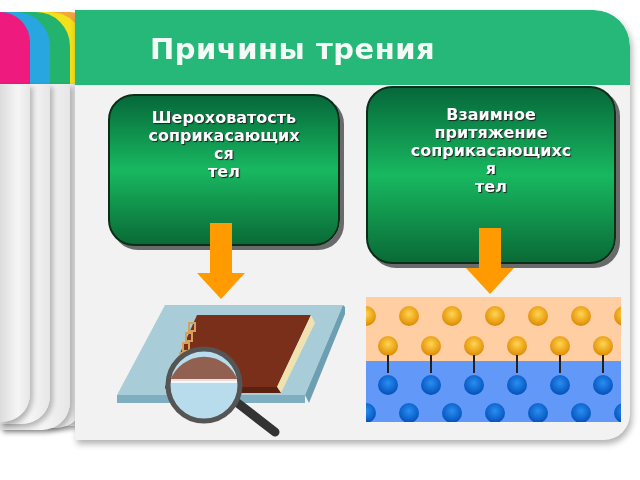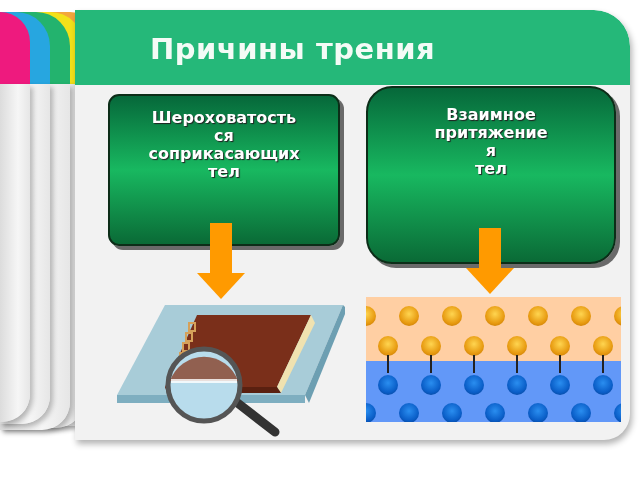--- a/index.html
+++ b/index.html
@@ -31,33 +31,34 @@
 <div class="tab" style="left:0;top:12px;width:50px;height:72px;background:#27a6e0;"></div>
 <div class="tabwhite" style="left:0;top:84px;width:50px;height:340px;"></div>
 <div class="tab" style="left:0;top:12px;width:30px;height:72px;background:#ee1a7e;"></div>
 <div class="tabwhite" style="left:0;top:84px;width:30px;height:338px;"></div>
 
 <div class="slide">
   <div class="header">
     <div class="title">Причины трения</div>
   </div>
 
-  <div class="box" style="left:33px;top:84px;width:228px;height:148px;border-radius:11px;">
+  <div class="box" style="left:33px;top:84px;width:228px;height:148px;">
     <div style="padding-top:13px;">
       <span class="line">Шероховатость</span>
+      <span class="line">соприкасающих</span>
       <span class="line">ся</span>
-      <span class="line">соприкасающих</span>
       <span class="line">тел</span>
     </div>
   </div>
 
   <div class="box" style="left:291px;top:76px;width:246px;height:174px;">
     <div style="padding-top:18px;">
       <span class="line">Взаимное</span>
       <span class="line">притяжение</span>
+      <span class="line">соприкасающихс</span>
       <span class="line">я</span>
       <span class="line">тел</span>
     </div>
   </div>
 
   <div class="arrow" style="left:122px;top:213px;width:48px;height:76px;">
     <div class="shaft" style="left:13px;top:0;width:22px;height:52px;"></div>
     <div class="head" style="left:0;top:50px;"></div>
   </div>
 

